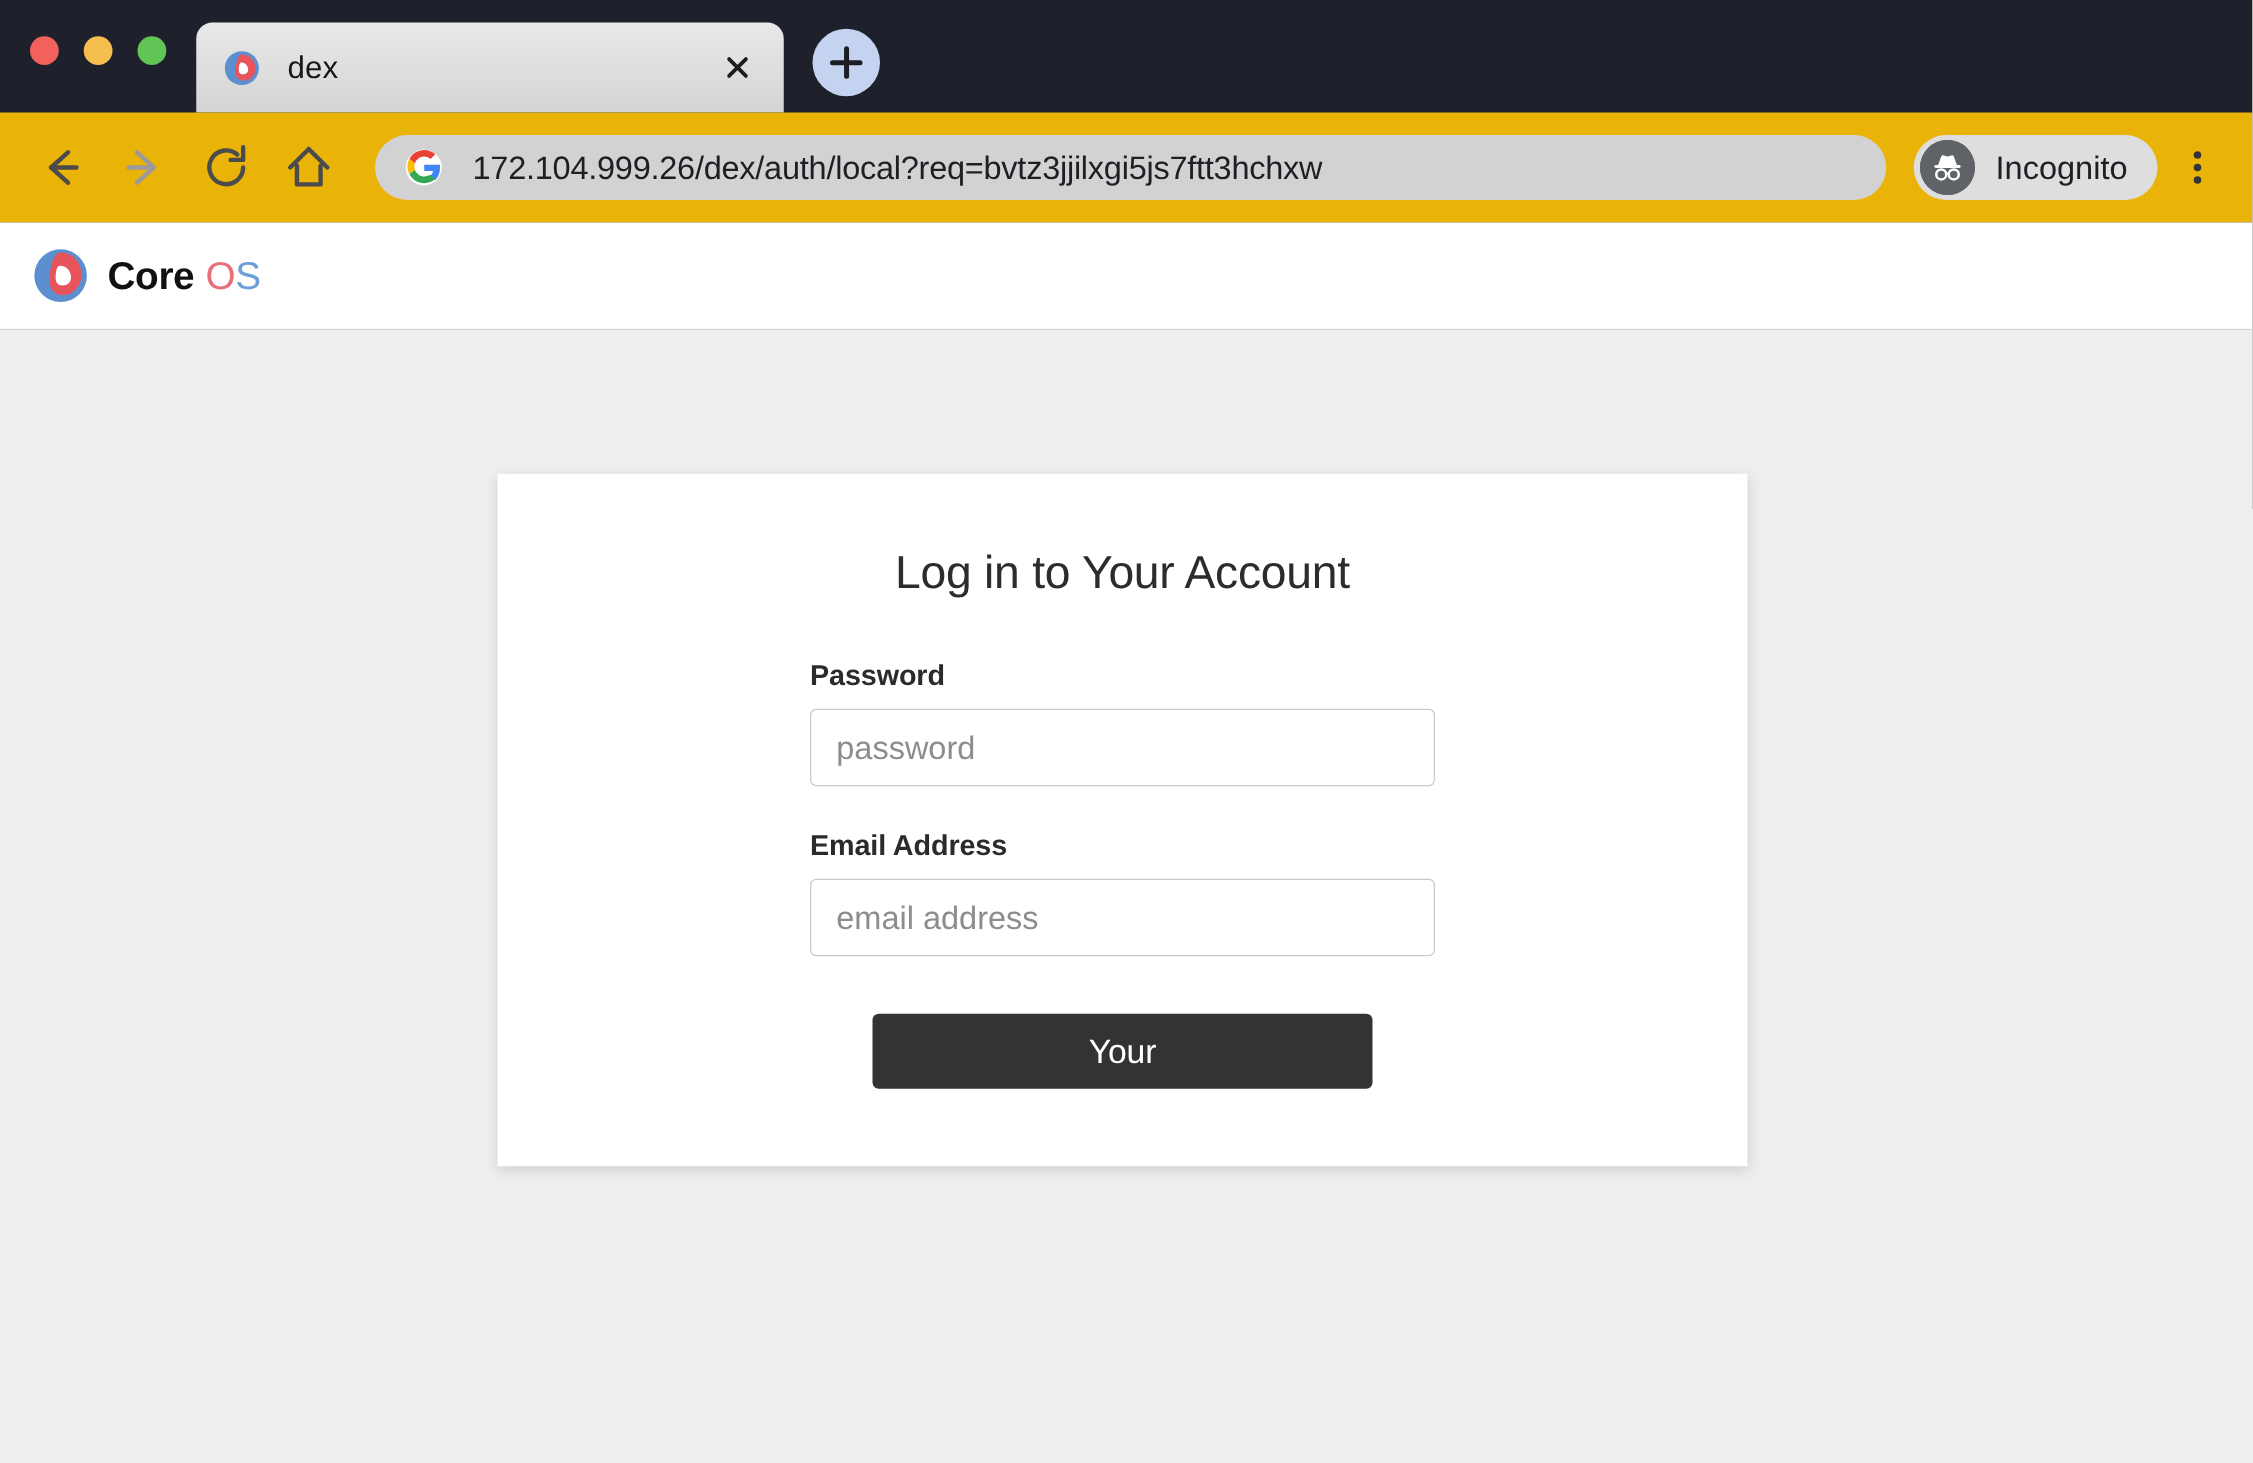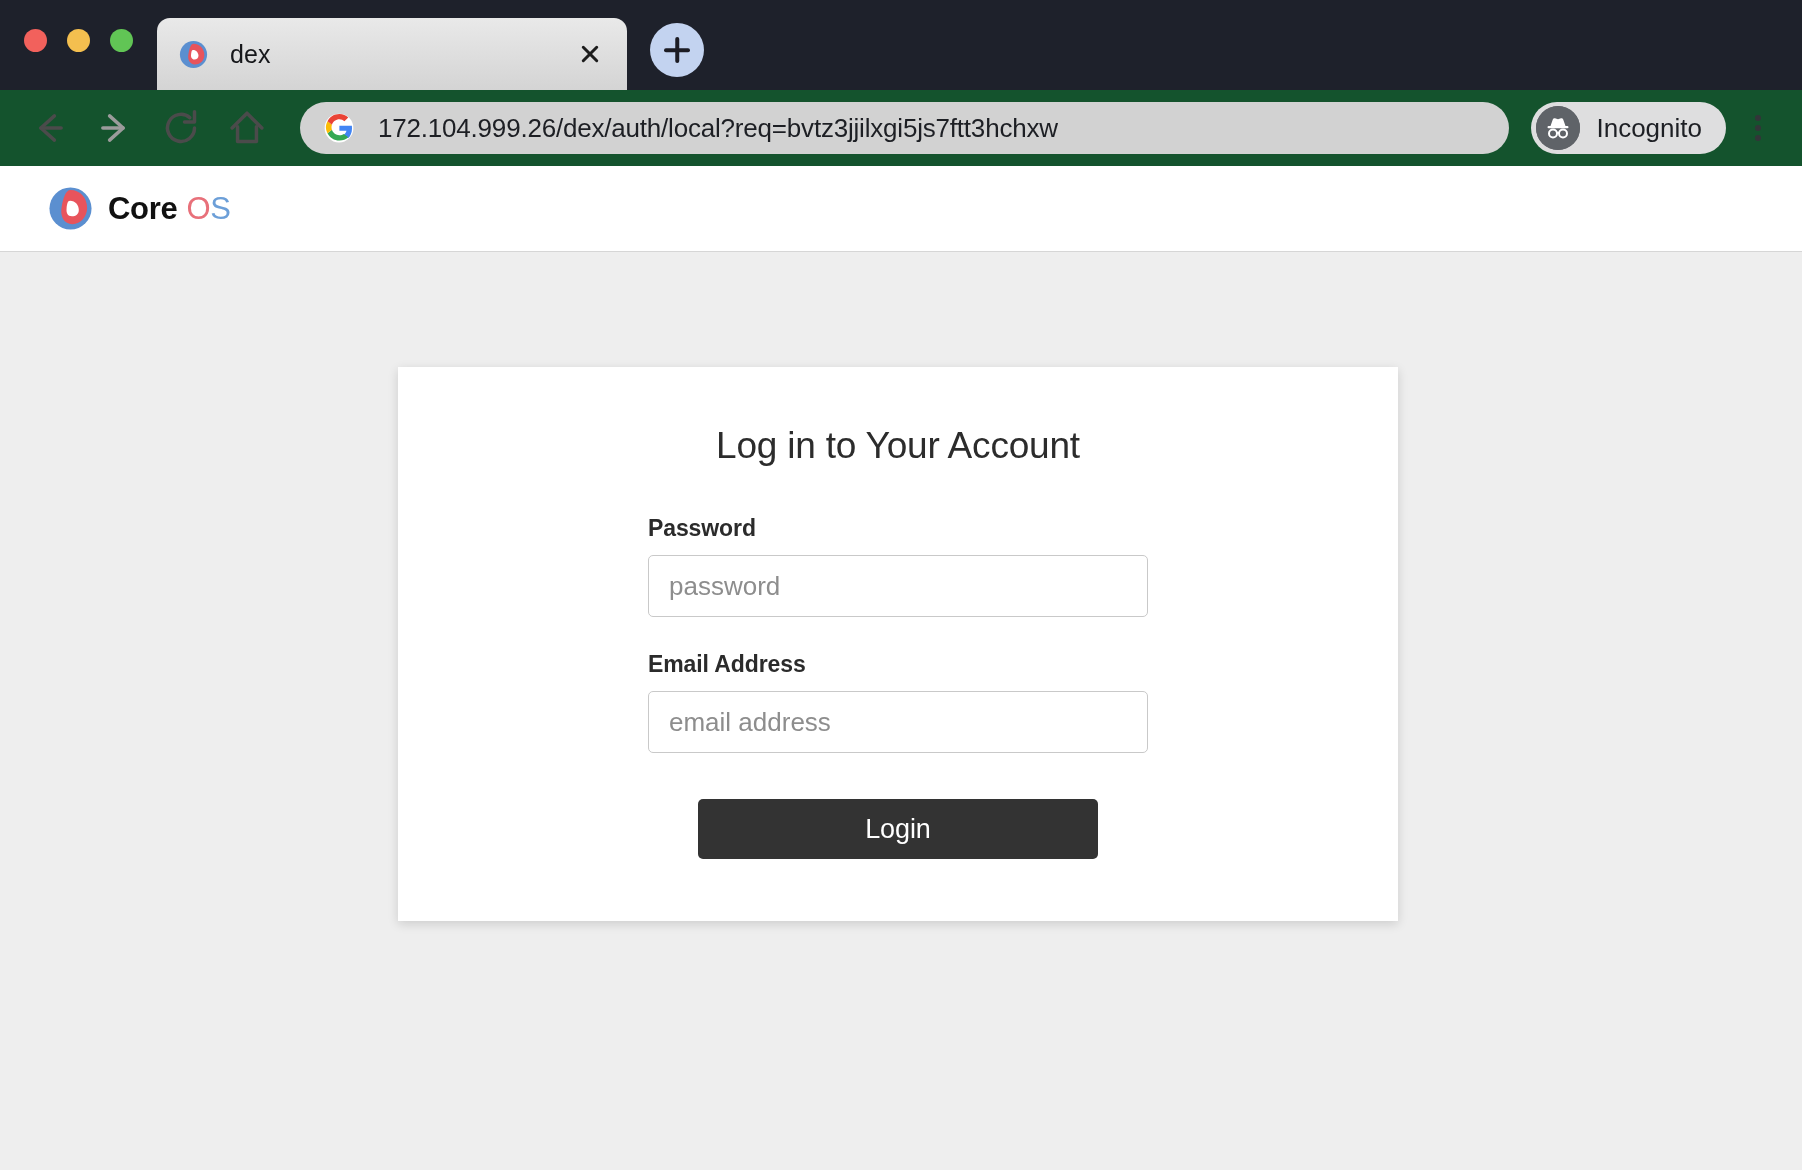--- a/index.html
+++ b/index.html
@@ -118,22 +118,22 @@
     left: 50%; top: 50%;
     background: #1c1c24;
     border-radius: 2px;
   }
   .new-tab::before { width: 26px; height: 3.5px; transform: translate(-50%,-50%); }
   .new-tab::after  { width: 3.5px; height: 26px; transform: translate(-50%,-50%); }
 
   
   .toolbar {
     position: relative;
-    height: 76px;
-    background: #14532d;
+    height: 88px;
+    background: #eab308;
     display: flex;
     align-items: center;
     padding: 0 22px;
   }
 
   .nav-btn {
     width: 54px; height: 54px;
     margin-right: 12px;
     position: relative;
     flex: 0 0 54px;
@@ -220,21 +220,21 @@
     background: #eeeeee;
     overflow: hidden;
   }
 
   .site-header {
     height: 86px;
     background: #ffffff;
     border-bottom: 1px solid #d6d6d6;
     display: flex;
     align-items: center;
-    padding-left: 48px;
+    padding-left: 26px;
   }
 
   .brand {
     display: flex;
     align-items: center;
     gap: 15px;
   }
   .brand-mark {
     width: 45px; height: 45px;
     position: relative;
@@ -442,20 +442,20 @@
             <div class="field">
               <label class="field-label">Password</label>
               <input class="field-input" type="text" autocomplete="off" placeholder="password" style="">
             </div>
 
             <div class="field">
               <label class="field-label">Email Address</label>
               <input class="field-input" type="text" autocomplete="off" placeholder="email address" style="">
             </div>
 
-            <button class="login-button">Login</button>
+            <button class="login-button">Your</button>
           </div>
         </div>
       </div>
     </div>
 
   </div>
 </div>
 
 </body></html>

